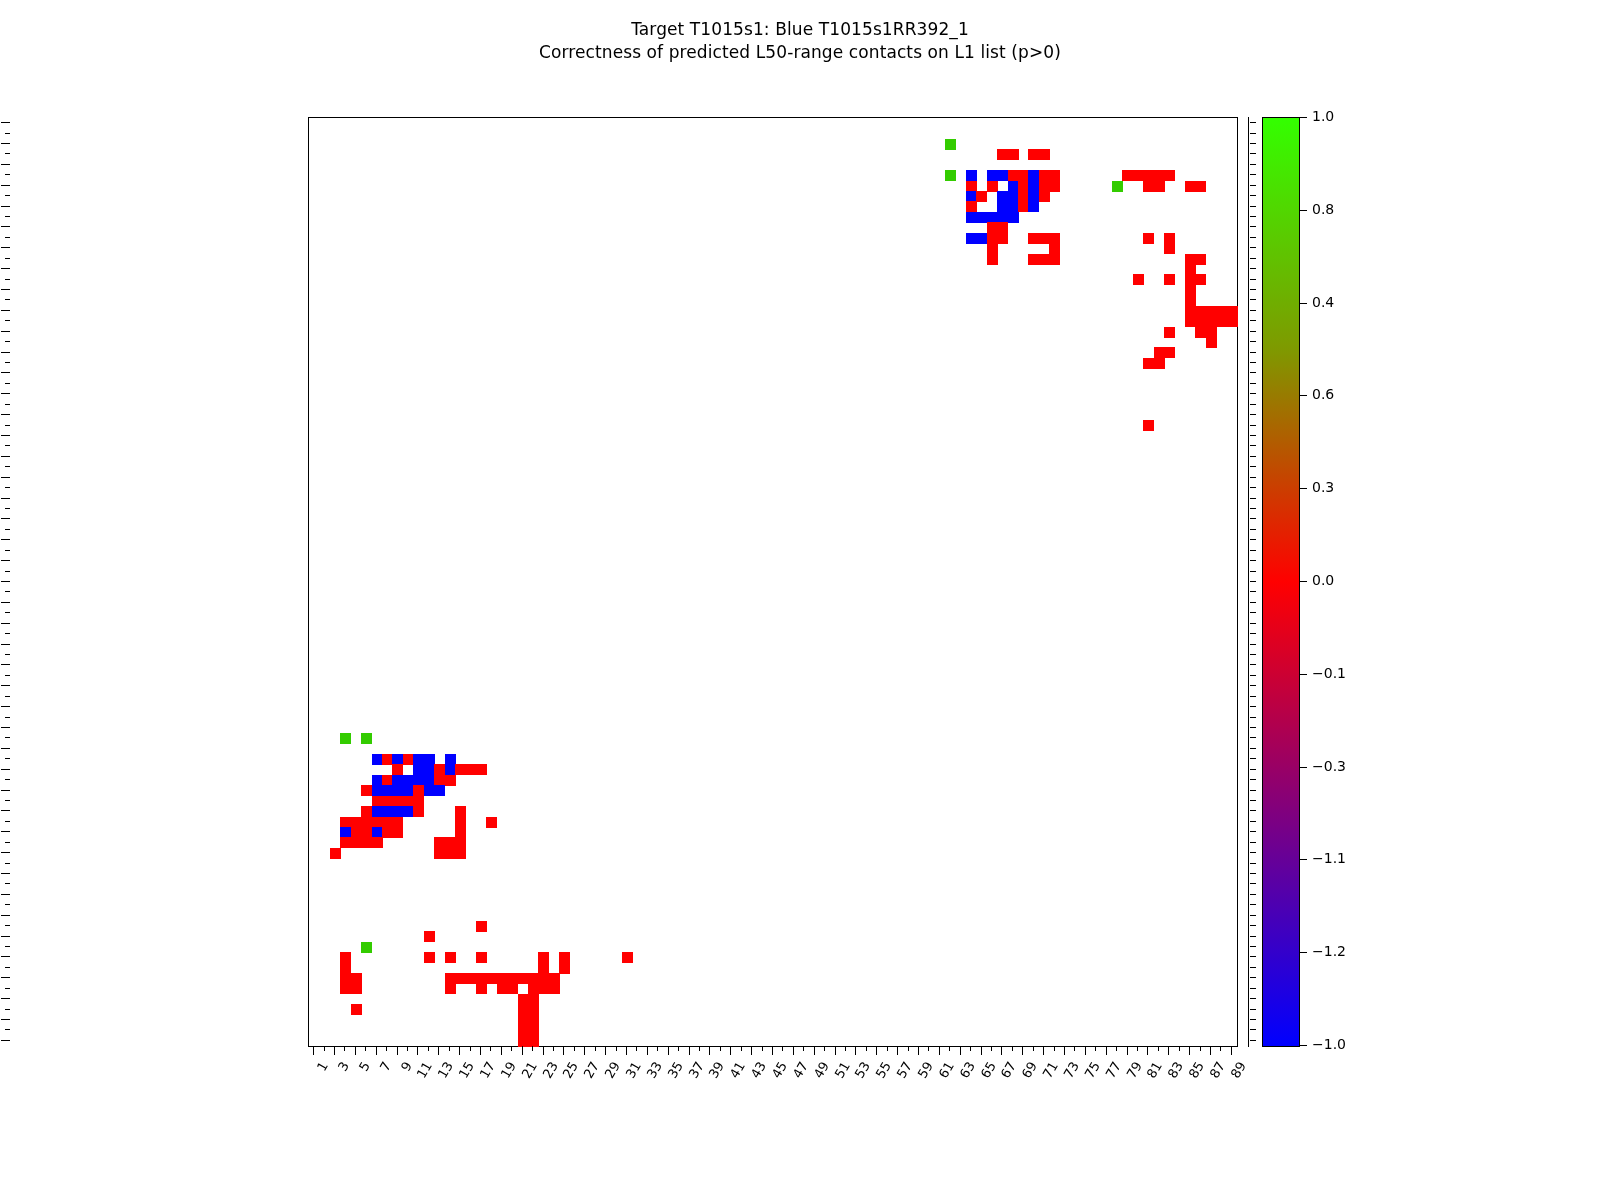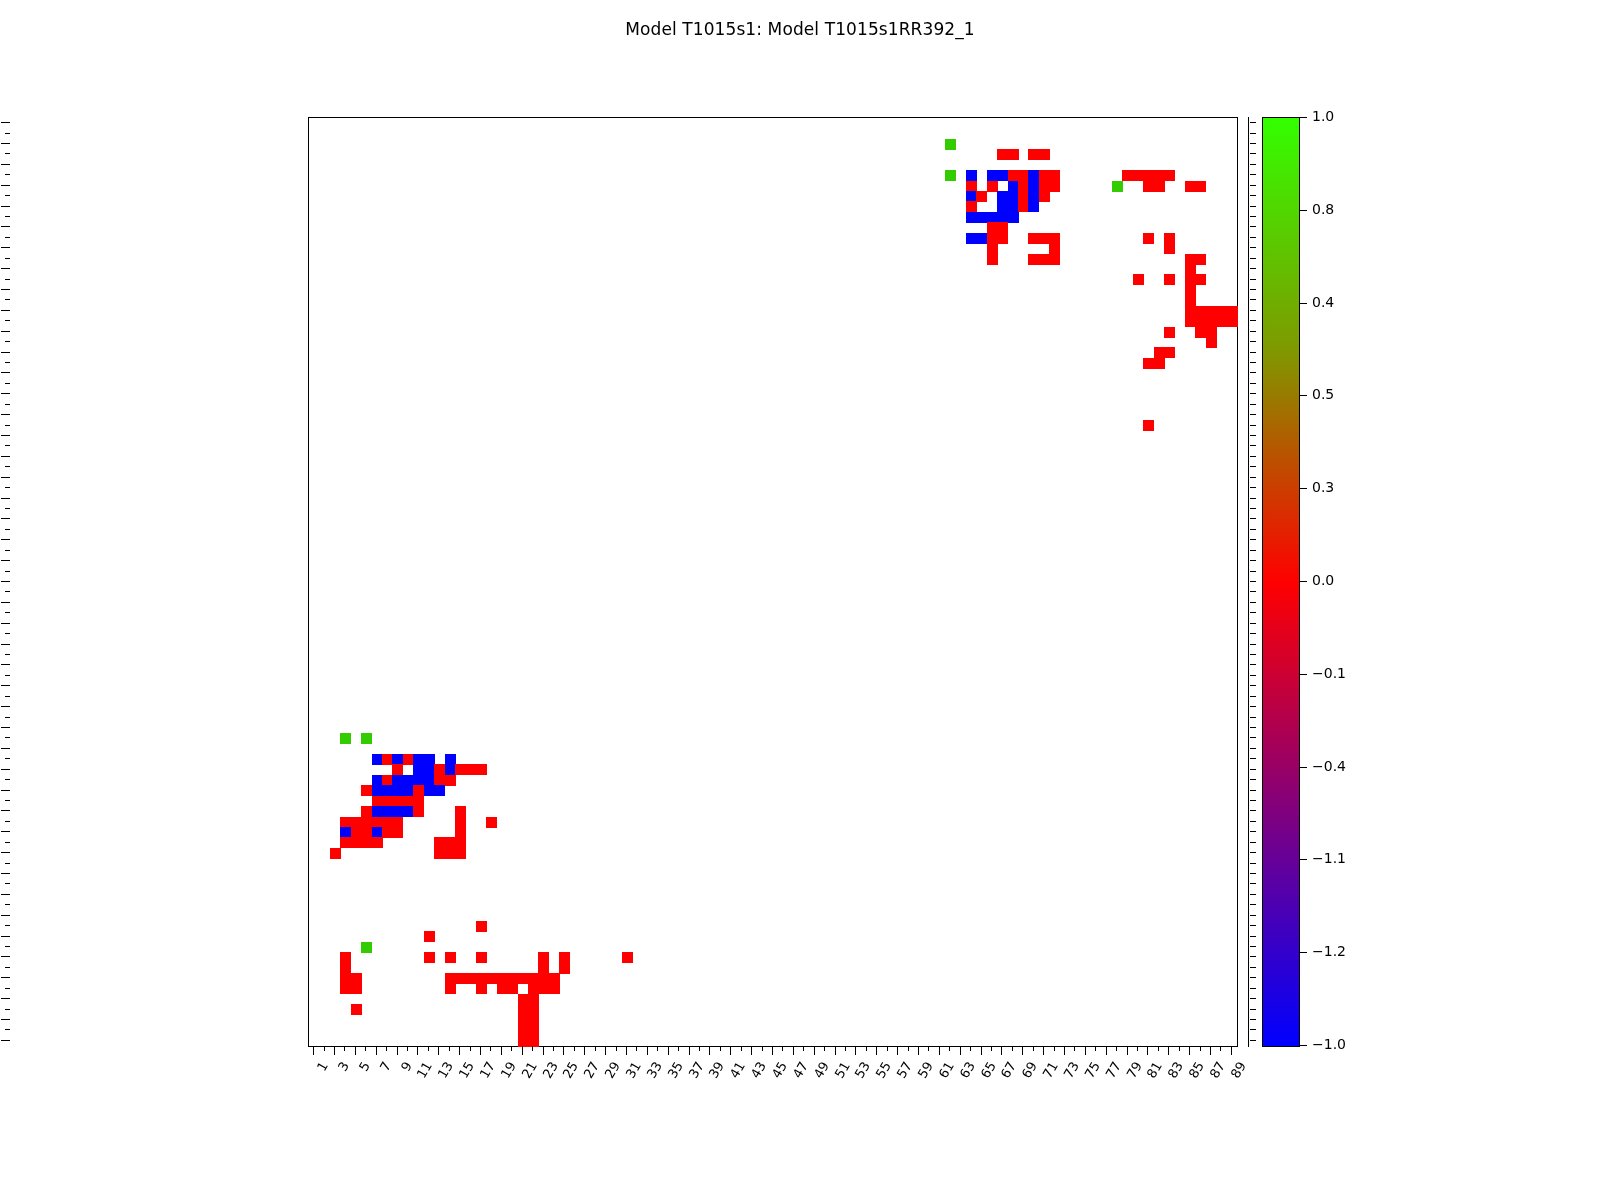--- a/index.html
+++ b/index.html
@@ -159,21 +159,22 @@
     height: 930px;
     background: #000000;
   }
 </style>
 </head>
 <body>
 
 <div id="root">
 
   <div class="title-block">
-    <div class="title-line">Model T1015s1: Model T1015s1RR392_1</div>
+    <div class="title-line">Target T1015s1: Blue T1015s1RR392_1</div>
+    <div class="title-line">Correctness of predicted L50-range contacts on L1 list (p&gt;0)</div>
   </div>
 
 
   <div id="y-axis">
       <div class="ytick-mark" style="top: 5.21348px;"></div>
       <div class="ytick-mark minor" style="top: 15.6404px;"></div>
       <div class="ytick-mark" style="top: 26.0674px;"></div>
       <div class="ytick-mark minor" style="top: 36.4944px;"></div>
       <div class="ytick-mark" style="top: 46.9213px;"></div>
       <div class="ytick-mark minor" style="top: 57.3483px;"></div>
@@ -618,29 +619,29 @@
   <div id="colorbar-wrap">
     <div id="cb-left-spine"></div>
     <div id="colorbar" style="background: linear-gradient(rgb(51, 255, 0) 0%, rgb(127, 153, 0) 25%, rgb(255, 0, 0) 50%, rgb(127, 0, 127) 75%, rgb(0, 0, 255) 100%);"></div>
   <div class="cb-tick" style="top: 0px;"></div>
       <div class="cb-label" style="top: 0px;">1.0</div>
       <div class="cb-tick" style="top: 92.8px;"></div>
       <div class="cb-label" style="top: 92.8px;">0.8</div>
       <div class="cb-tick" style="top: 185.6px;"></div>
       <div class="cb-label" style="top: 185.6px;">0.4</div>
       <div class="cb-tick" style="top: 278.4px;"></div>
-      <div class="cb-label" style="top: 278.4px;">0.5</div>
+      <div class="cb-label" style="top: 278.4px;">0.6</div>
       <div class="cb-tick" style="top: 371.2px;"></div>
       <div class="cb-label" style="top: 371.2px;">0.3</div>
       <div class="cb-tick" style="top: 464px;"></div>
       <div class="cb-label" style="top: 464px;">0.0</div>
       <div class="cb-tick" style="top: 556.8px;"></div>
       <div class="cb-label" style="top: 556.8px;">−0.1</div>
       <div class="cb-tick" style="top: 649.6px;"></div>
-      <div class="cb-label" style="top: 649.6px;">−0.4</div>
+      <div class="cb-label" style="top: 649.6px;">−0.3</div>
       <div class="cb-tick" style="top: 742.4px;"></div>
       <div class="cb-label" style="top: 742.4px;">−1.1</div>
       <div class="cb-tick" style="top: 835.2px;"></div>
       <div class="cb-label" style="top: 835.2px;">−1.2</div>
       <div class="cb-tick" style="top: 928px;"></div>
       <div class="cb-label" style="top: 928px;">−1.0</div>
       <div class="cb-minor" style="top: 5.21348px;"></div>
       <div class="cb-minor" style="top: 15.6404px;"></div>
       <div class="cb-minor" style="top: 26.0674px;"></div>
       <div class="cb-minor" style="top: 36.4944px;"></div>

